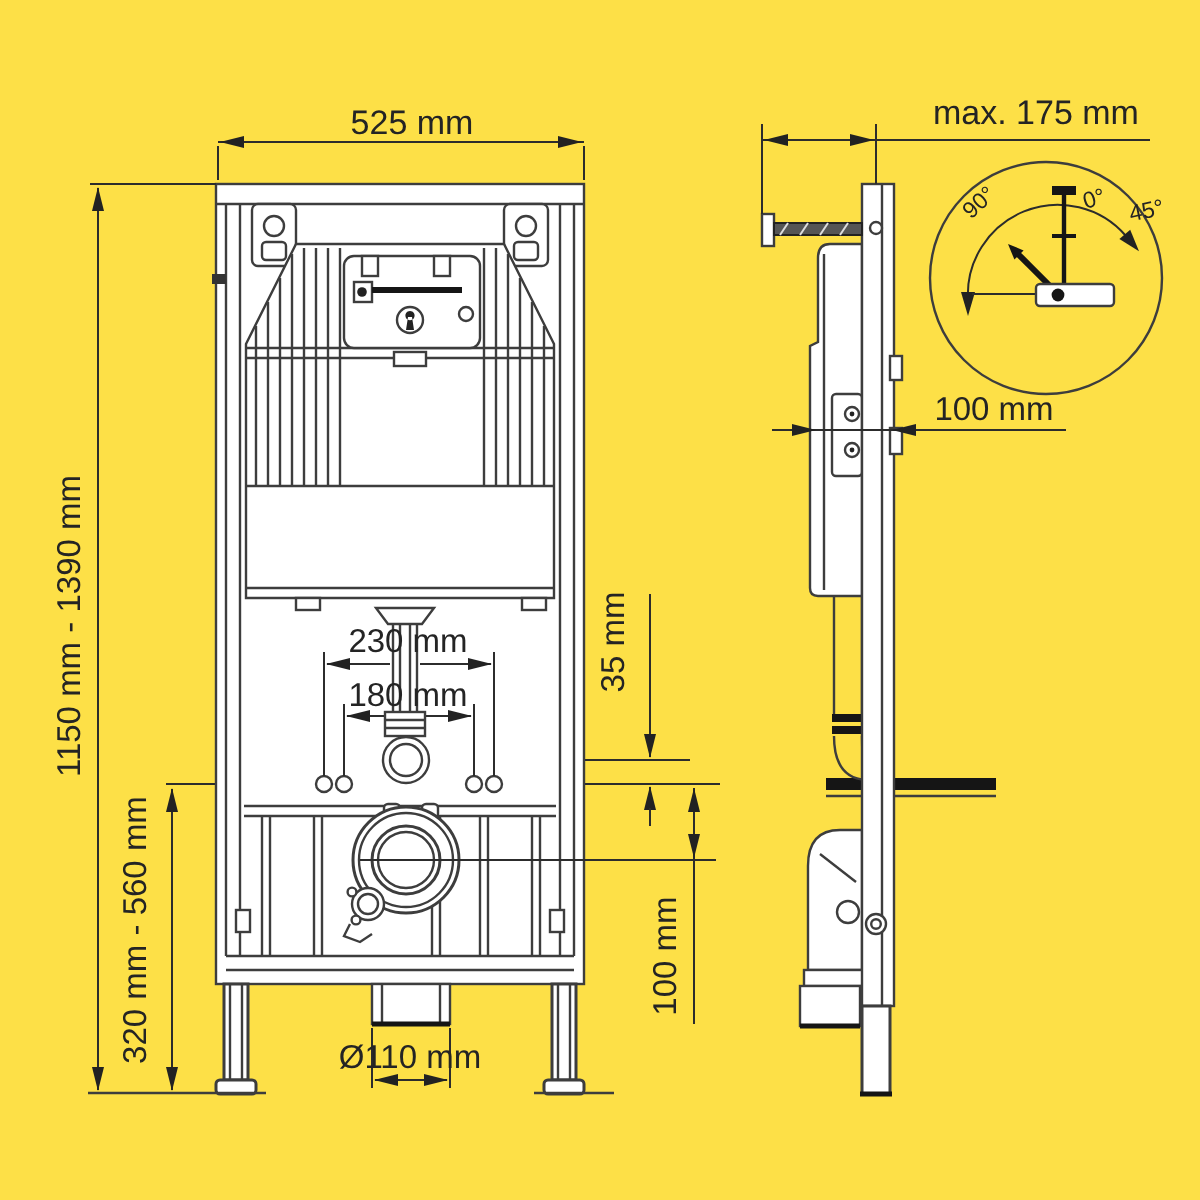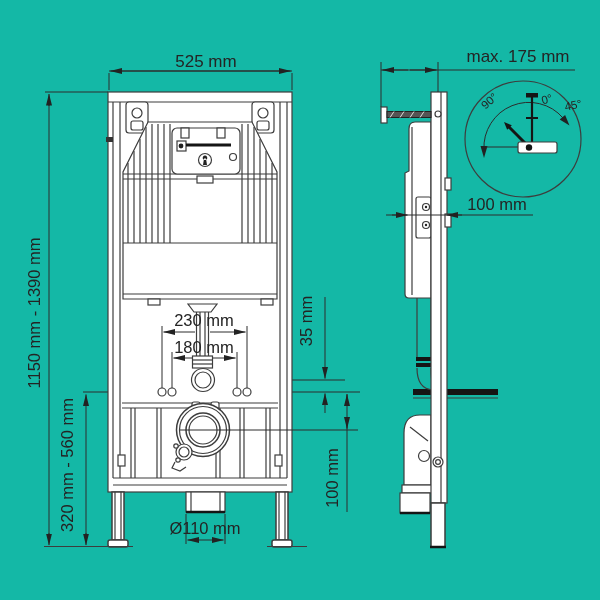--- a/index.html
+++ b/index.html
@@ -1,16 +1,16 @@
 <!DOCTYPE html>
 <html><head>
 <meta charset="utf-8">
 <style>
   html,body{margin:0;padding:0;background:#fff;}
-  .canvas{position:relative;width:600px;height:600px;background:#14b8a6;overflow:hidden;}
+  .canvas{position:relative;width:600px;height:600px;background:#fde047;overflow:hidden;}
   svg{display:block;}
   text{font-family:"Liberation Sans","DejaVu Sans",sans-serif;fill:#242424;}
   .dim{font-size:16.5px;}
   .dimb{font-size:17px;}
   .ang{font-size:11.5px;}
   .thin{stroke:#3d3d3d;stroke-width:1.2;fill:none;}
   .thin15{stroke:#3d3d3d;stroke-width:1.5;fill:none;}
   .wfill{stroke:#3d3d3d;stroke-width:1.2;fill:#fff;}
   .wfill15{stroke:#3d3d3d;stroke-width:1.5;fill:#fff;}
   .dimline{stroke:#2c2c2c;stroke-width:1;fill:none;}

